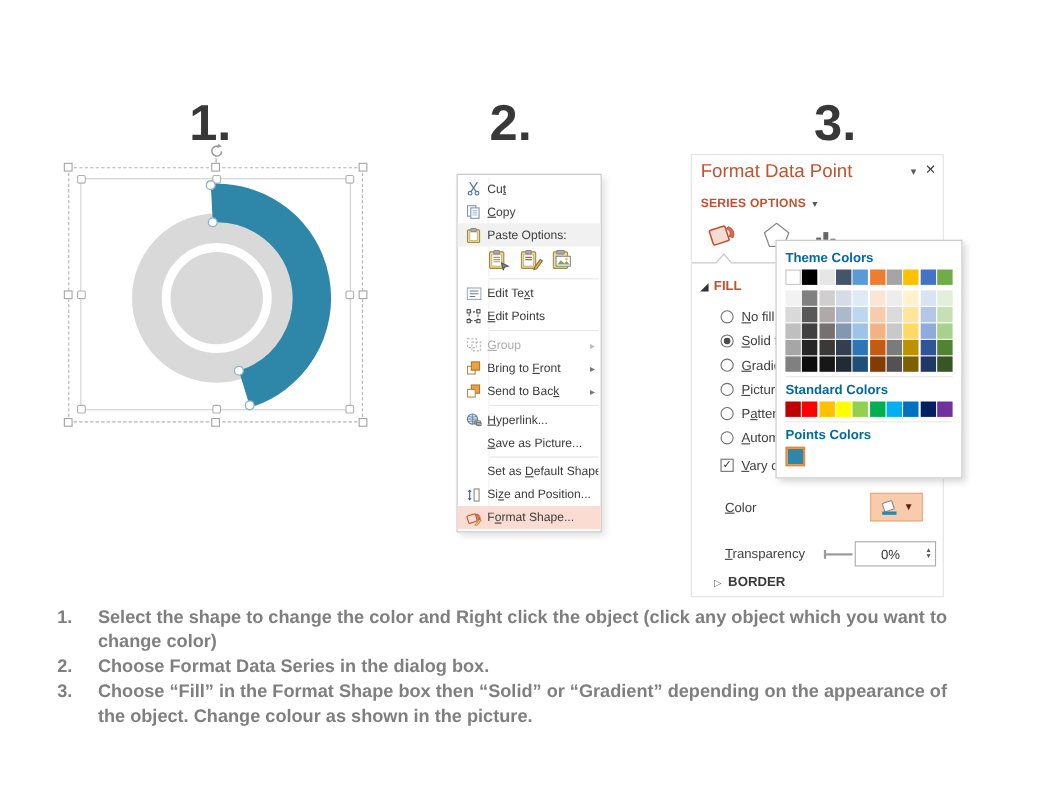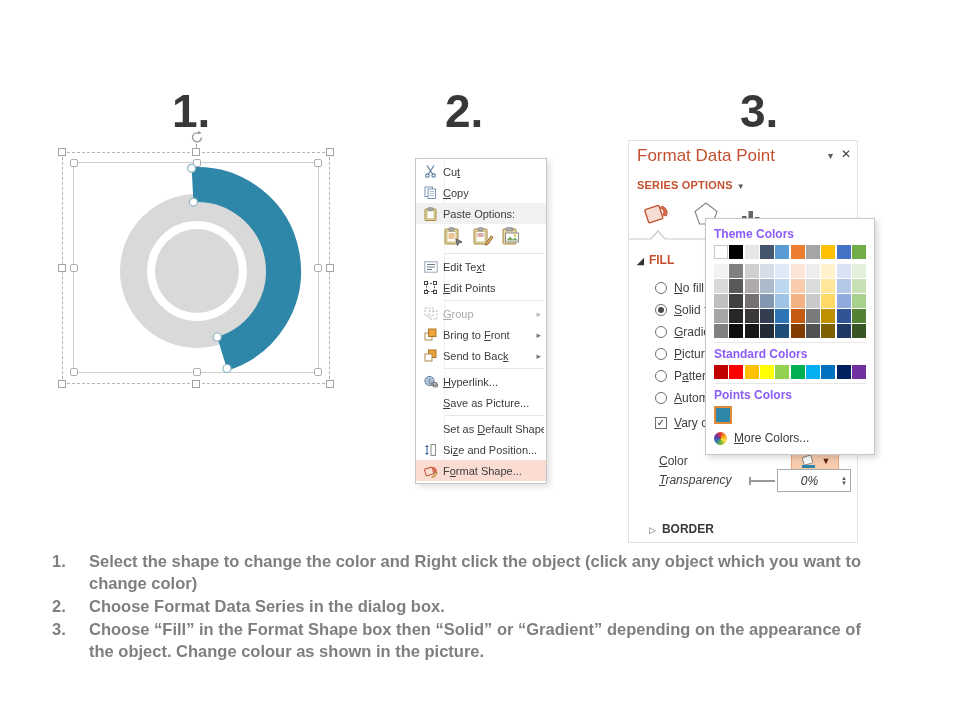--- a/index.html
+++ b/index.html
@@ -53,34 +53,34 @@
   .fill-hdr .tri { color:#333; font-size:9px; margin-right:5px; }
   .fill-opts { position:absolute; left:26px; top:136px; }
   .fill-row { display:flex; align-items:center; height:22px; font-size:12px; color:#404040; }
   .radio { width:12px; height:12px; border:1px solid #707070; border-radius:50%; margin-right:7px; position:relative; background:#fff; }
   .radio.sel::after { content:''; position:absolute; left:2px; top:2px; width:6px; height:6px; border-radius:50%; background:#4a4a4a; }
   .checkbox { width:12px; height:12px; border:1px solid #707070; margin-right:7px; font-size:10px; line-height:10px; color:#333; text-align:center; background:#fff; }
   .color-row { position:absolute; left:30px; top:313px; width:192px; display:flex; align-items:center; font-size:12px; color:#404040; }
   .color-btn { position:absolute; right:12px; top:-6px; width:48px; height:26px; background:#f8cbad; border:1px solid #e5a87c;
                display:flex; align-items:center; justify-content:center; gap:4px; }
   .color-btn .caret { font-size:9px; color:#5d1d10; }
-  .transp-row { position:absolute; left:30px; top:332px; width:192px; font-size:12px; color:#404040;font-style:italic; }
+  .transp-row { position:absolute; left:30px; top:355px; width:192px; font-size:12px; color:#404040; }
   .slider-frag { position:absolute; left:90px; top:7px; width:26px; height:2px; background:#9a9a9a; }
   .slider-frag::before { content:''; position:absolute; left:0; top:-3px; width:2px; height:8px; background:#9a9a9a; }
   .spinbox { position:absolute; left:118px; top:-4px; width:74px; height:23px; border:1px solid #ababab; background:#fff;
              display:flex; align-items:center; }
   .spinbox .val { flex:1; text-align:center; font-size:12px; color:#333; }
   .spinner { display:flex; flex-direction:column; align-items:center; padding-right:3px; font-size:6px; color:#555; line-height:5px; }
   .border-hdr { position:absolute; left:8px; top:381px; font-size:12px; font-weight:bold; color:#3a3a3a;margin-left:12px; }
   .border-hdr .tri { color:#666; font-size:9px; margin-right:6px; font-weight:normal; }
 
   
   .picker { position:absolute; left:705px; top:218px; width:170px; background:#fff; border:1px solid #c6c6c6;
             box-shadow:3px 3px 6px rgba(0,0,0,.15); z-index:6; padding:5px 8px 6px 8px; }
-  .pick-hdr { font-size:12px; font-weight:bold; color:#8b5cf6; margin:3px 0 4px 0; }
+  .pick-hdr { font-size:12px; font-weight:bold; color:#0369a1; margin:3px 0 4px 0; }
   .srow { display:flex; gap:1.5px; }
   .sw { width:14px; height:14px; display:inline-block; }
   .sw.wb { outline:1px solid #c5c5c5; outline-offset:-1px; }
   .vgrid { margin-top:5px; }
   .vrow { display:flex; gap:1.5px; margin-bottom:1px; }
   .vrow .sw { height:14px; }
   .recent-row { display:flex; margin:2px 0 4px 0; }
   .recent-row .sw { outline:2px solid #e08a3c; outline-offset:0px; margin:2px; }
   .pick-item { display:flex; align-items:center; gap:7px; height:20px; font-size:12px; color:#3c3c3c; }
   .pie { width:13px; height:13px; border-radius:50%;
@@ -487,24 +487,20 @@
         <span class="sw" style="background: rgb(0, 176, 240);"></span>
         <span class="sw" style="background: rgb(0, 112, 192);"></span>
         <span class="sw" style="background: rgb(0, 32, 96);"></span>
         <span class="sw" style="background: rgb(112, 48, 160);"></span>
       </div>
     <hr class="pick-sep">
     <div class="pick-hdr">Points Colors</div>
     <div class="recent-row" id="recent-row">
         <span class="sw" style="background: rgb(46, 135, 168);"></span>
       </div>
-    <div class="pick-item">
-      <span class="pie"></span>
-      <span><u>M</u>ore Colors...</span>
-    </div>
   </div>
 
   <div class="instr" id="instructions">
       <div class="instr-row">
         <span class="instr-num">1.</span>
         <span class="instr-text">Select the shape to change the color and Right click the object (click any object which you want to change color)</span>
       </div>
       <div class="instr-row">
         <span class="instr-num">2.</span>
         <span class="instr-text">Choose Format Data Series in the dialog box.</span>

